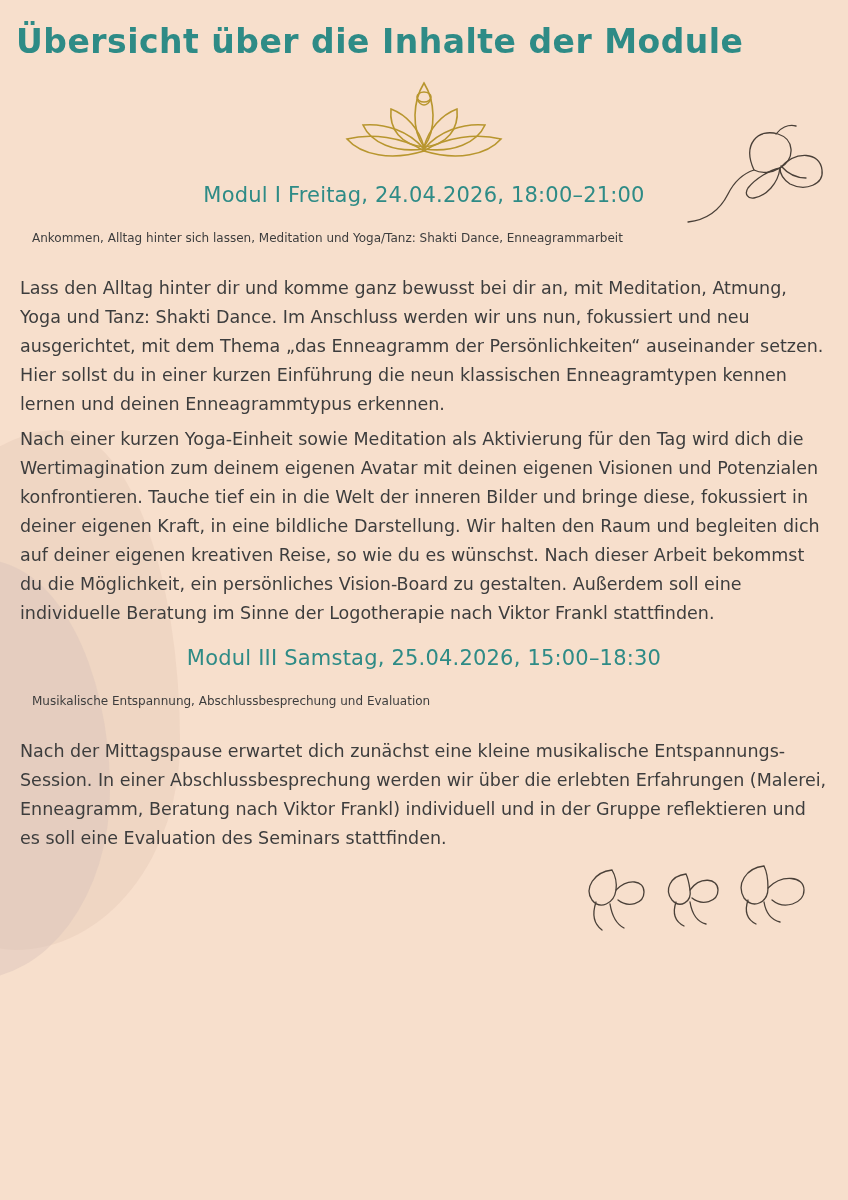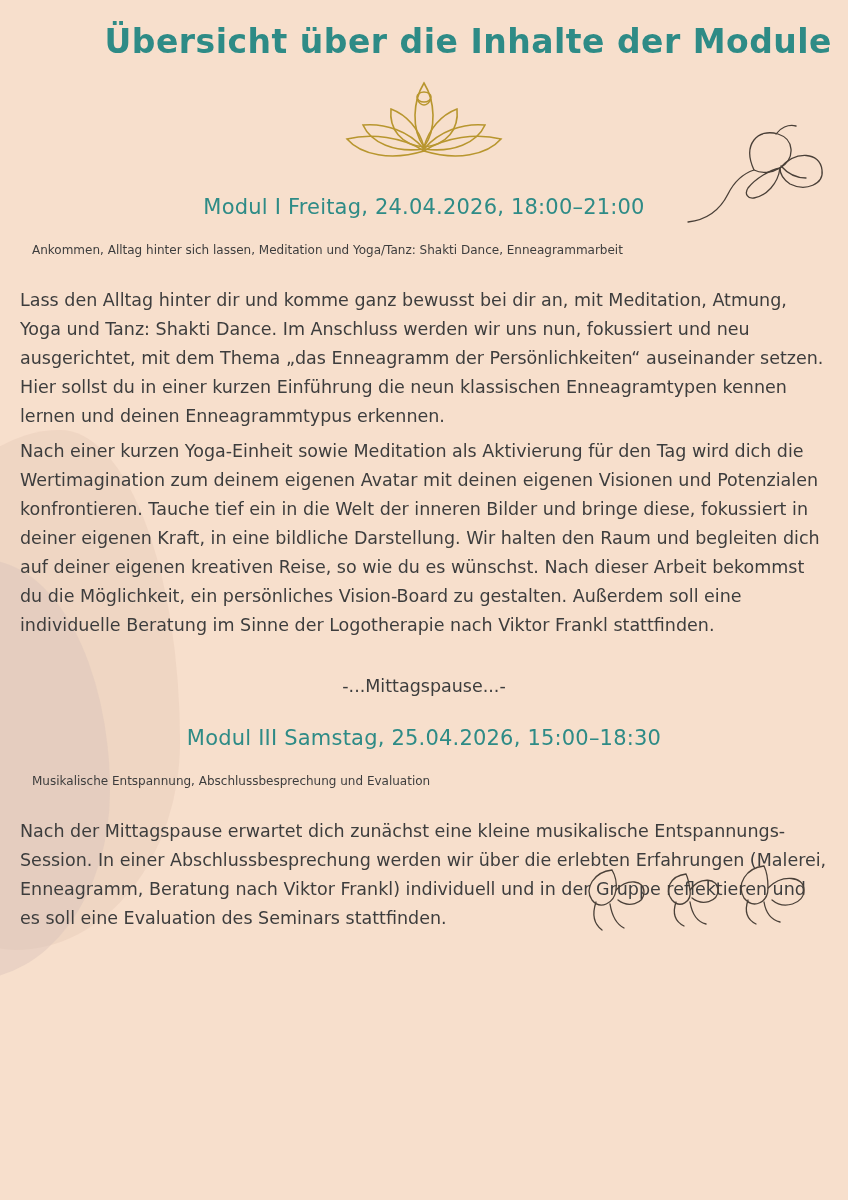--- a/index.html
+++ b/index.html
@@ -43,21 +43,21 @@
   .page {
     position: relative;
     width: 848px;
     height: 1200px;
     box-sizing: border-box;
     padding: 0 16px;
     z-index: 2;
   }
 
   .doc-title {
-    text-align: right;
+    text-align: left;
     color: #2e8b86;
     font-size: 33px;
     letter-spacing: 0.5px;
     font-weight: bold;
     margin: 22px 0 0 0;
     font-family: "DejaVu Sans", sans-serif;
   }
 
   .lotus-wrap {
     display: flex;
@@ -80,21 +80,21 @@
     top: 838px;
     width: 250px;
     height: 72px;
     pointer-events: none;
   }
 
   .module-heading {
     text-align: center;
     color: #2e8b86;
     font-size: 21px;
-    margin: 30px 0 18px 0;
+    margin: 18px 0 18px 0;
     font-weight: normal;
     letter-spacing: 0.2px;
   }
 
   .lead {
     font-size: 12px;
     line-height: 27px;
     margin: 0 0 22px 12px;
     color: #3d3d3d;
   }
@@ -192,21 +192,20 @@
     <section class="section">
       <h2 class="module-heading">Modul I Freitag, 24.04.2026, 18:00–21:00</h2>
       <p class="lead">Ankommen, Alltag hinter sich lassen, Meditation und Yoga/Tanz: Shakti Dance, Enneagrammarbeit</p>
       <p class="body-text">Lass den Alltag hinter dir und komme ganz bewusst bei dir an, mit Meditation, Atmung, Yoga und Tanz: Shakti Dance. Im Anschluss werden wir uns nun, fokussiert und neu ausgerichtet, mit dem Thema „das Enneagramm der Persönlichkeiten“ auseinander setzen. Hier sollst du in einer kurzen Einführung die neun klassischen Enneagramtypen kennen lernen und deinen Enneagrammtypus erkennen.</p>
     </section>
 
     <section class="section">
       <p class="body-text">Nach einer kurzen Yoga-Einheit sowie Meditation als Aktivierung für den Tag wird dich die Wertimagination zum deinem eigenen Avatar mit deinen eigenen Visionen und Potenzialen konfrontieren. Tauche tief ein in die Welt der inneren Bilder und bringe diese, fokussiert in deiner eigenen Kraft, in eine bildliche Darstellung. Wir halten den Raum und begleiten dich auf deiner eigenen kreativen Reise, so wie du es wünschst. Nach dieser Arbeit bekommst du die Möglichkeit, ein persönliches Vision-Board zu gestalten. Außerdem soll eine individuelle Beratung im Sinne der Logotherapie nach Viktor Frankl stattfinden.</p>
     </section>
 
-    <p class="pause">-...Mittagspause...-</p>
 
     <section class="section">
       <h2 class="module-heading">Modul III Samstag, 25.04.2026, 15:00–18:30</h2>
       <p class="lead">Musikalische Entspannung, Abschlussbesprechung und Evaluation</p>
       <p class="body-text">Nach der Mittagspause erwartet dich zunächst eine kleine musikalische Entspannungs-Session. In einer Abschlussbesprechung werden wir über die erlebten Erfahrungen (Malerei, Enneagramm, Beratung nach Viktor Frankl) individuell und in der Gruppe reflektieren und es soll eine Evaluation des Seminars stattfinden.</p>
     </section>
 
   </div>
 </div>
 

